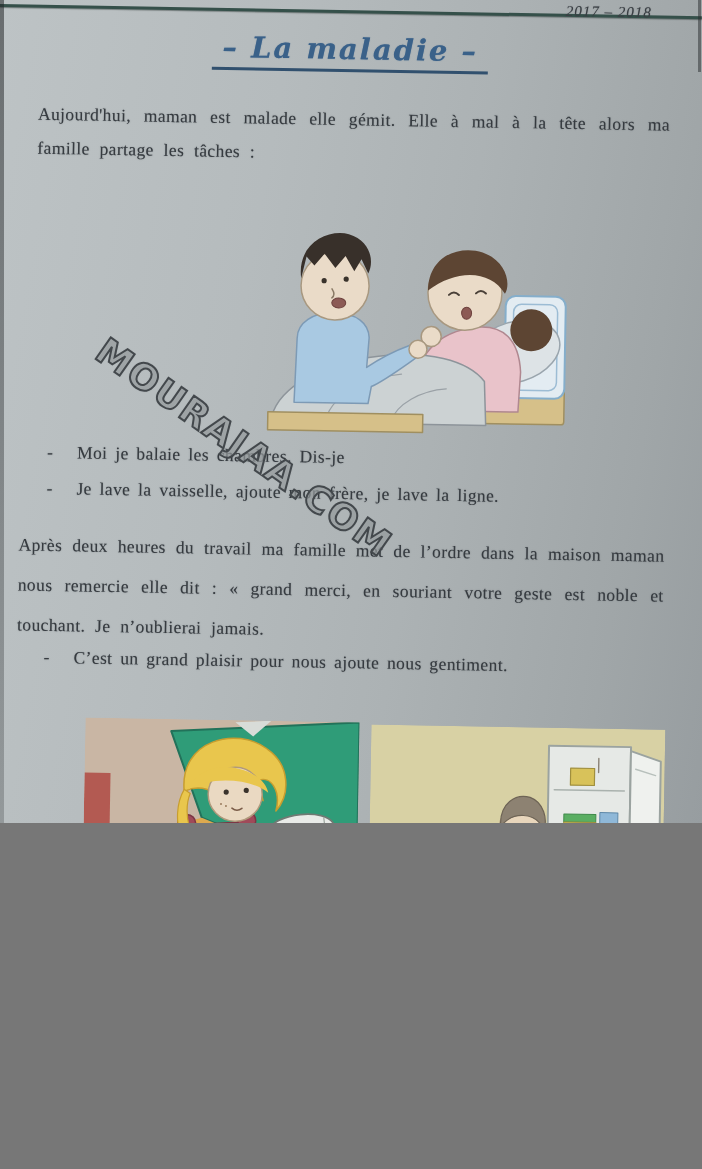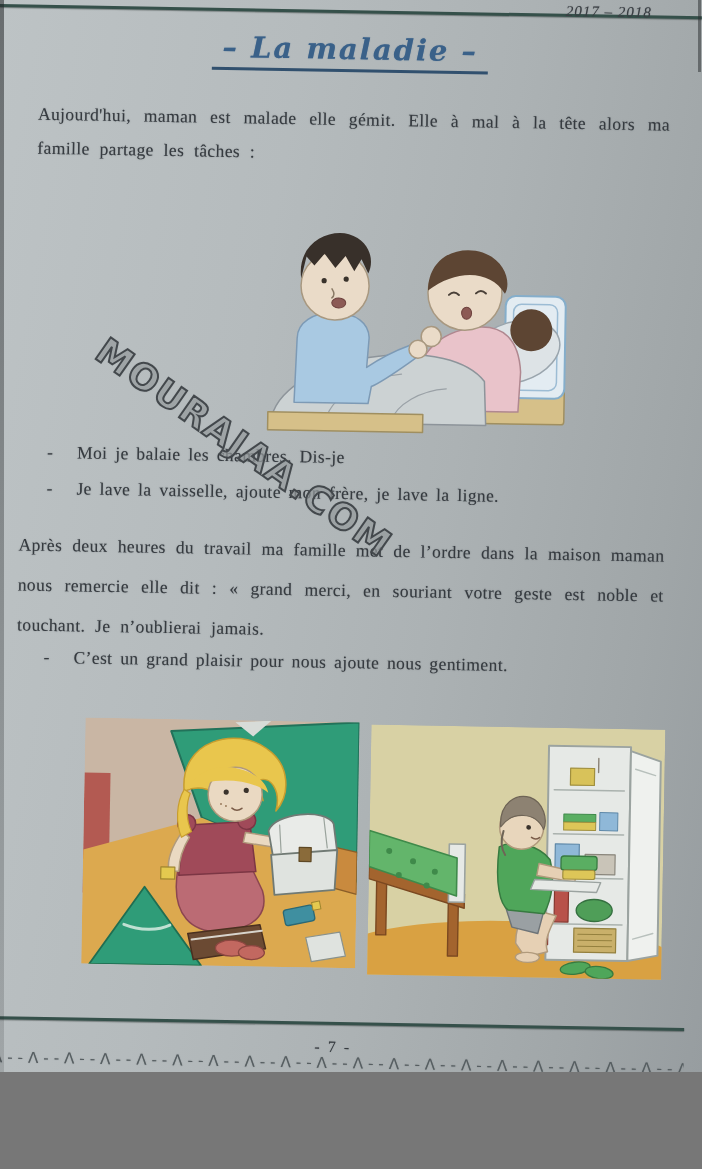--- a/index.html
+++ b/index.html
@@ -1,18 +1,18 @@
 <!DOCTYPE html>
 <html><head>
 <meta charset="utf-8">
 <style>
   html,body{margin:0;padding:0;background:#777;}
   *{box-sizing:border-box;}
   .photo{
-    position:relative;width:702px;height:1072px;overflow:hidden;
+    position:relative;width:702px;height:823px;overflow:hidden;
     font-family:"Liberation Serif",serif;
     background:linear-gradient(100deg,#bdc3c5 0%,#b5bbbd 35%,#acb2b4 60%,#a0a6a8 85%,#979da0 100%);
   }
   .photo-left-edge{position:absolute;left:0;top:0;width:4px;height:1100px;
     background:linear-gradient(180deg,rgba(35,38,40,.55),rgba(35,38,40,.15));}
   .photo-right-mark{position:absolute;right:1px;top:0;width:3px;height:72px;background:rgba(40,44,46,.5);}
   .sheet{position:absolute;inset:0;transform:rotate(1deg);transform-origin:0 0;}
   .rule{position:absolute;height:3px;background:#35504a;box-shadow:0 1px 1px rgba(30,40,38,.4);}
   .rule.top{left:0;top:4px;width:702px;}
   .rule.bottom{left:0;top:1016px;width:702px;}

